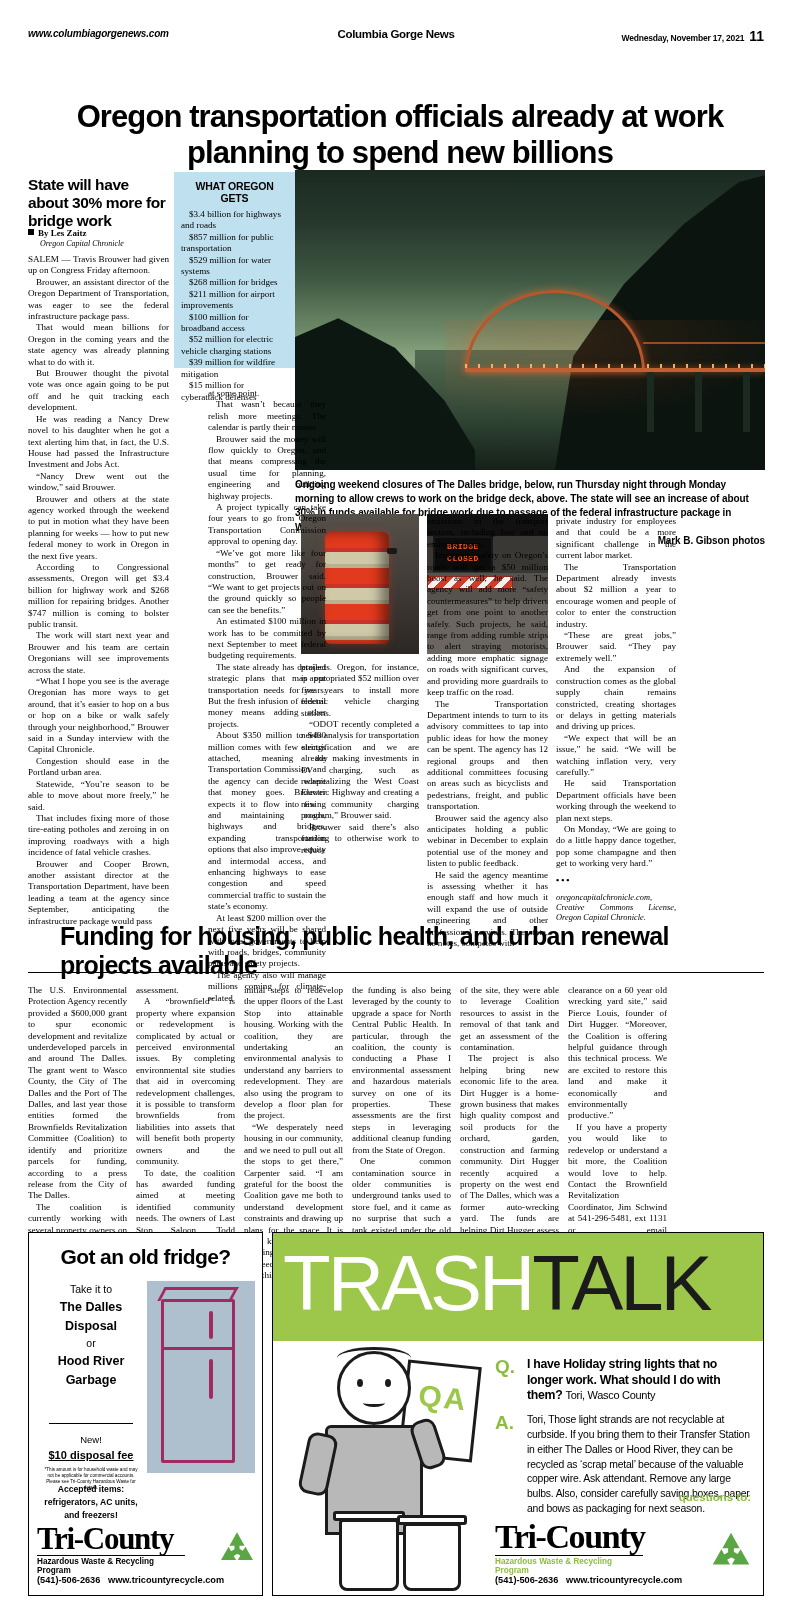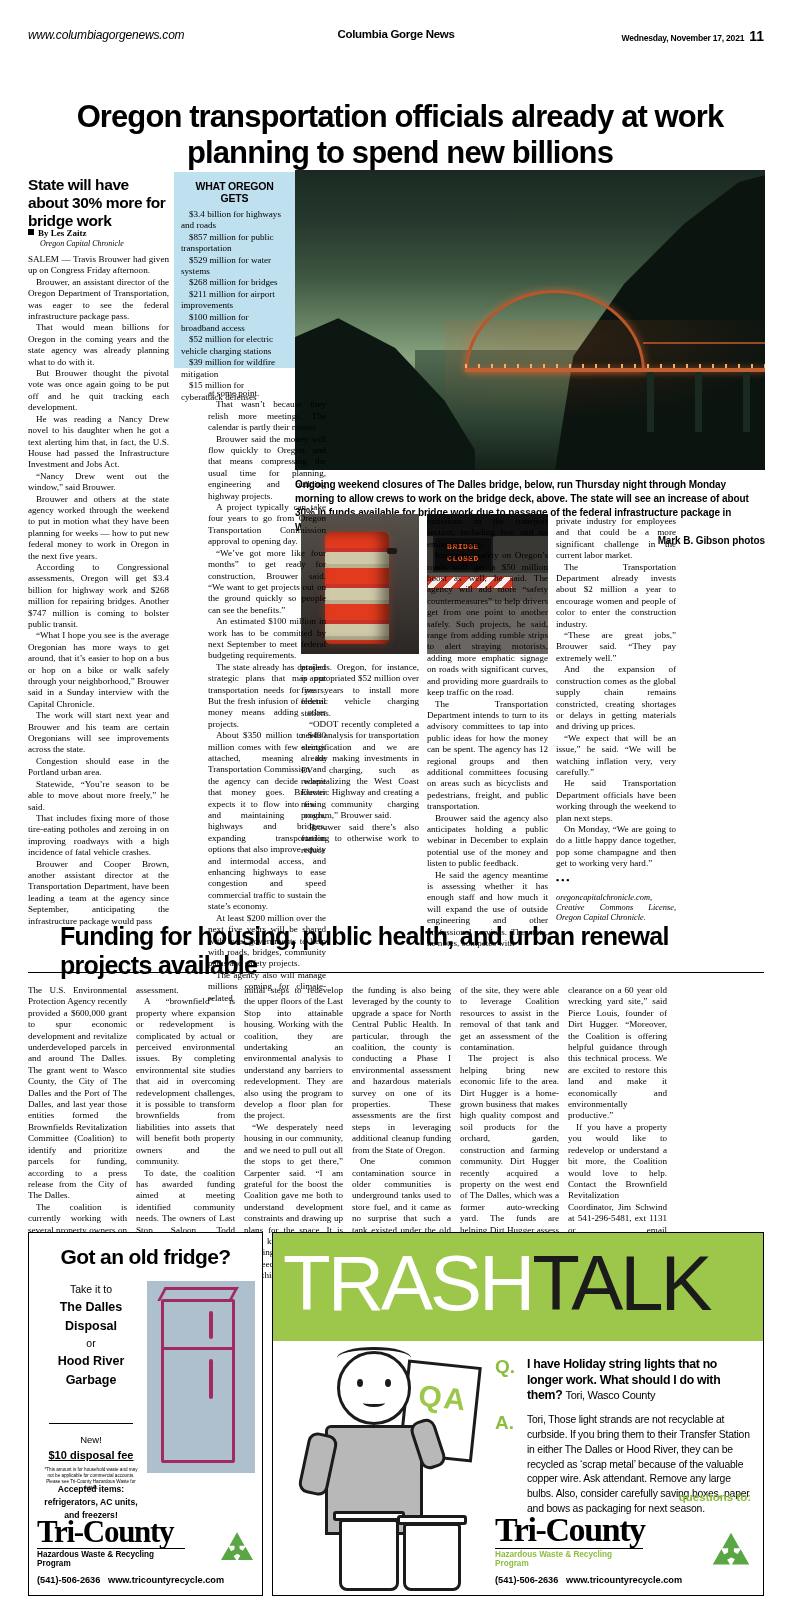--- a/index.html
+++ b/index.html
@@ -13,21 +13,21 @@
     position: relative;
   }
 
   
   .masthead {
     position: absolute; left: 28px; top: 28px; width: 736px; height: 22px;
     display: flex; align-items: flex-start; justify-content: space-between;
   }
   .mh-url {
     font-family: "Liberation Sans", sans-serif;
-    font-size: 12px; font-style: italic; font-weight: 400; letter-spacing: -0.2px;
+    font-size: 10px; font-style: italic; font-weight: 700; letter-spacing: -0.2px;
   }
   .mh-title {
     font-family: "Liberation Sans", sans-serif;
     font-size: 11.5px; font-weight: 700; letter-spacing: -0.3px;
     position: absolute; left: 50%; transform: translateX(-50%); top: 0;
   }
   .mh-right { display: flex; align-items: baseline; gap: 5px; }
   .mh-date { font-family: "Liberation Sans", sans-serif; font-size: 8.5px; font-weight: 600; letter-spacing: -0.2px; }
   .mh-page { font-family: "Liberation Sans", sans-serif; font-size: 14px; font-weight: 700; }
 
@@ -248,21 +248,20 @@
   .tri-name {
     font-family: "Liberation Serif", serif; font-size: 31px; font-weight: 700;
     letter-spacing: -1.3px; line-height: 1;
   }
   .tri-sub {
     font-family: "Liberation Sans", sans-serif; font-size: 8.2px; font-weight: 700;
     border-top: 1px solid #000; padding-top: 1px; margin-top: 1px; width: 148px;
   }
   .tri-contact {
     font-family: "Liberation Sans", sans-serif; font-size: 9.2px; font-weight: 700;
-    margin-top: 7px;
   }
   .tri-logo { position: absolute; right: 2px; bottom: 24px; width: 46px; height: 42px; }
   .recy { fill: #5aa544; }
 
   
   .tt-band { position: absolute; left: 0; top: 0; width: 100%; height: 108px; background: #9cc74a; }
   .tt-word {
     position: absolute; top: 2px; left: 10px; width: 472px;
     font-family: "Liberation Sans", sans-serif;
     font-size: 78px; font-weight: 400; letter-spacing: -3px; line-height: 1.25;
@@ -393,22 +392,22 @@
 
 <div class="col" id="a1c1">
   <p class="noind">SALEM — Travis Brouwer had given up on Congress Friday afternoon.</p>
   <p>Brouwer, an assistant director of the Oregon Department of Transportation, was eager to see the federal infrastructure package pass.</p>
   <p>That would mean billions for Oregon in the coming years and the state agency was already planning what to do with it.</p>
   <p>But Brouwer thought the pivotal vote was once again going to be put off and he quit tracking each development.</p>
   <p>He was reading a Nancy Drew novel to his daughter when he got a text alerting him that, in fact, the U.S. House had passed the Infrastructure Investment and Jobs Act.</p>
   <p>“Nancy Drew went out the window,” said Brouwer.</p>
   <p>Brouwer and others at the state agency worked through the weekend to put in motion what they have been planning for weeks — how to put new federal money to work in Oregon in the next five years.</p>
   <p>According to Congressional assessments, Oregon will get $3.4 billion for highway work and $268 million for repairing bridges. Another $747 million is coming to bolster public transit.</p>
+  <p>The work will start next year and Brouwer and his team are certain Oregonians will see improvements across the state.</p>
   <p>“What I hope you see is the average Oregonian has more ways to get around, that it’s easier to hop on a bus or hop on a bike or walk safely through your neighborhood,” Brouwer said in a Sunday interview with the Capital Chronicle.</p>
-  <p>The work will start next year and Brouwer and his team are certain Oregonians will see improvements across the state.</p>
   <p>Congestion should ease in the Portland urban area.</p>
   <p>Statewide, “You’re season to be able to move about more freely,” he said.</p>
   <p>That includes fixing more of those tire-eating potholes and zeroing in on improving roadways with a high incidence of fatal vehicle crashes.</p>
   <p>Brouwer and Cooper Brown, another assistant director at the Transportation Department, have been leading a team at the agency since September, anticipating the infrastructure package would pass</p>
 </div>
 
 <div class="col" id="a1c2">
   <p class="noind">at some point.</p>
   <p>That wasn’t because they relish more meetings. The calendar is partly their master.</p>
   <p>Brouwer said the money will flow quickly to Oregon, and that means compressing the usual time for planning, engineering and building highway projects.</p>

